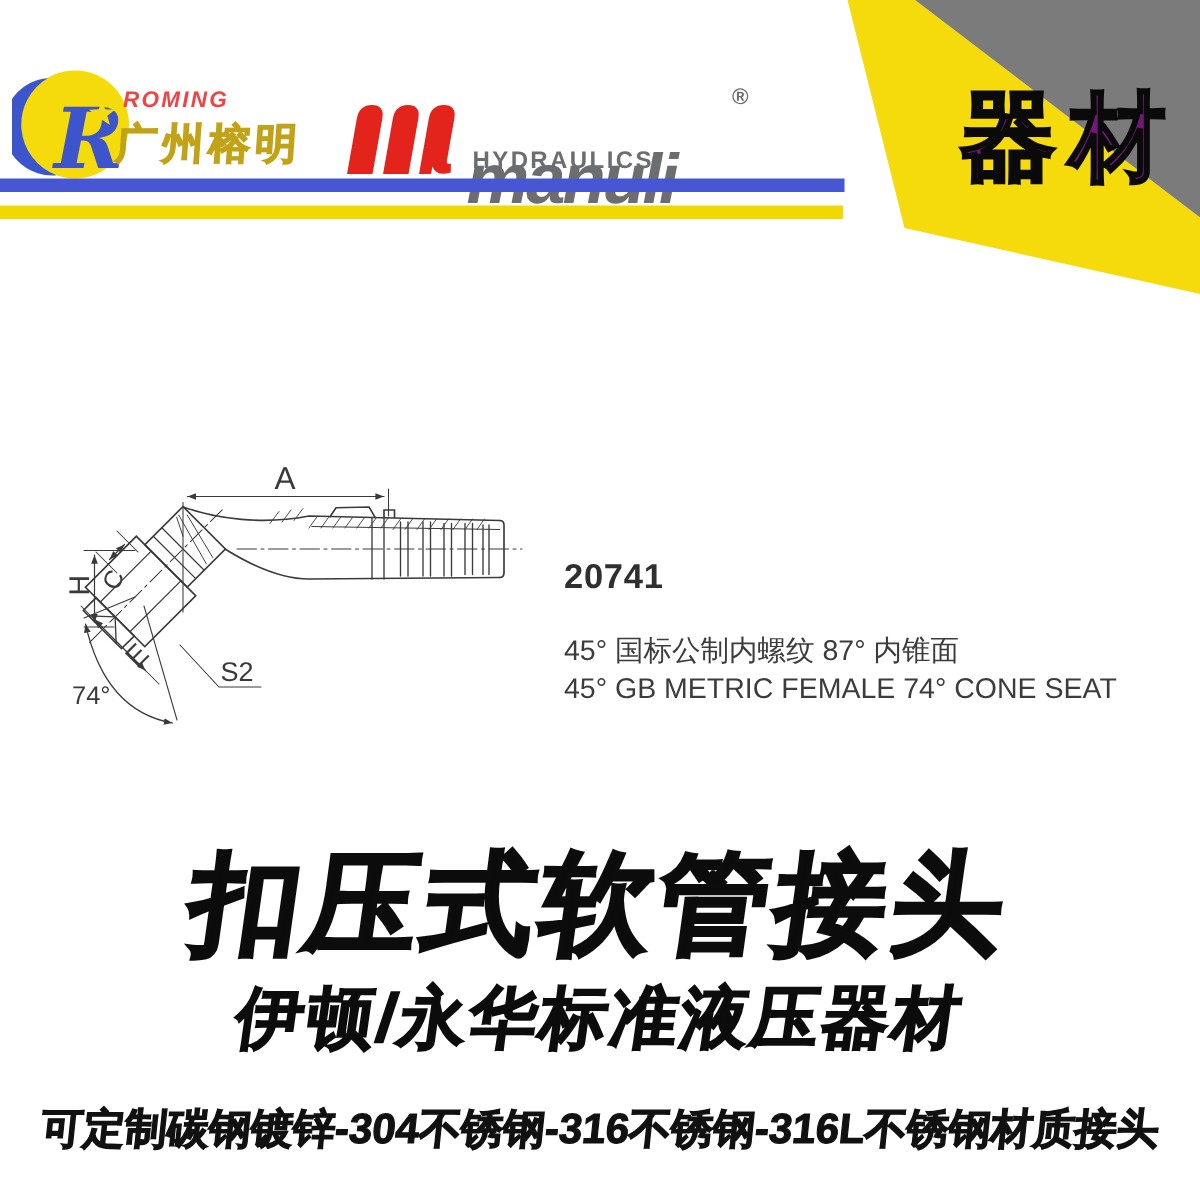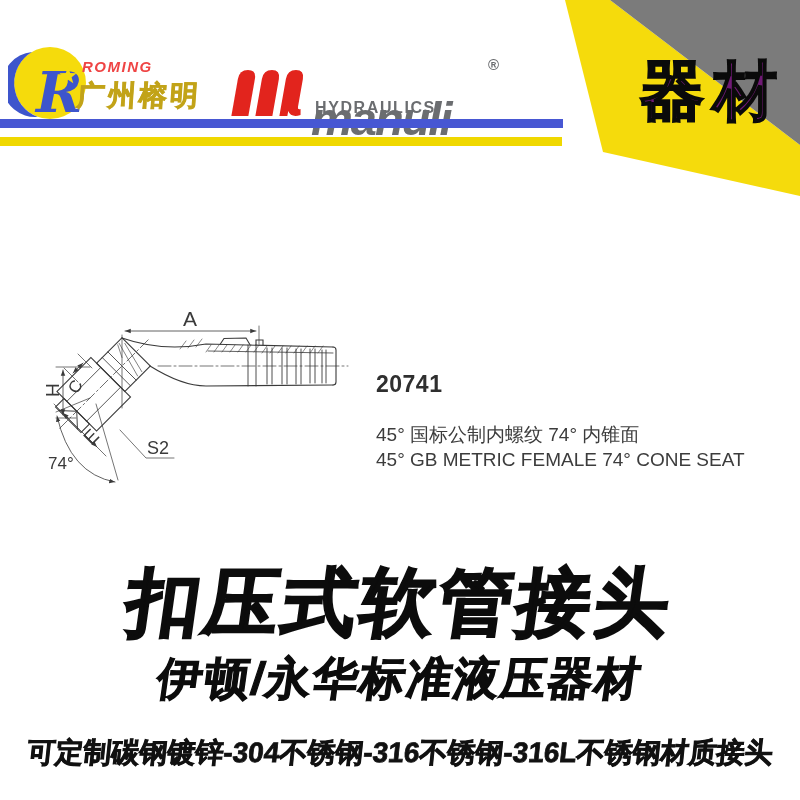--- a/index.html
+++ b/index.html
@@ -144,21 +144,21 @@
     <path d="M66,114 L88,190" stroke-width="0.7"></path>
     <path d="M27,126 Q40,184 85,192" stroke-width="0.8" marker-start="url(#ar)" marker-end="url(#ar)"></path>
     <text x="18" y="179" font-size="17" stroke="none">74°</text>
 
     <path d="M90,140 L116,168 L144,168" stroke-width="0.7"></path>
     <text x="117" y="164" font-size="18" stroke="none">S2</text>
   </svg>
 
   <section class="product-info">
     <div class="product-model">20741</div>
-    <div class="product-line">45° 国标公制内螺纹 74° 内锥面</div>
+    <div class="product-line">45° 国标公制内螺纹 87° 内锥面</div>
     <div class="product-line">45° GB METRIC FEMALE 74° CONE SEAT</div>
   </section>
 
   <div class="main-title">扣压式软管接头</div>
   <div class="sub-title">伊顿/永华标准液压器材</div>
   <div class="footer-line">可定制碳钢镀锌-304不锈钢-316不锈钢-316L不锈钢材质接头</div>
 
 </div>
 
 </body></html>

